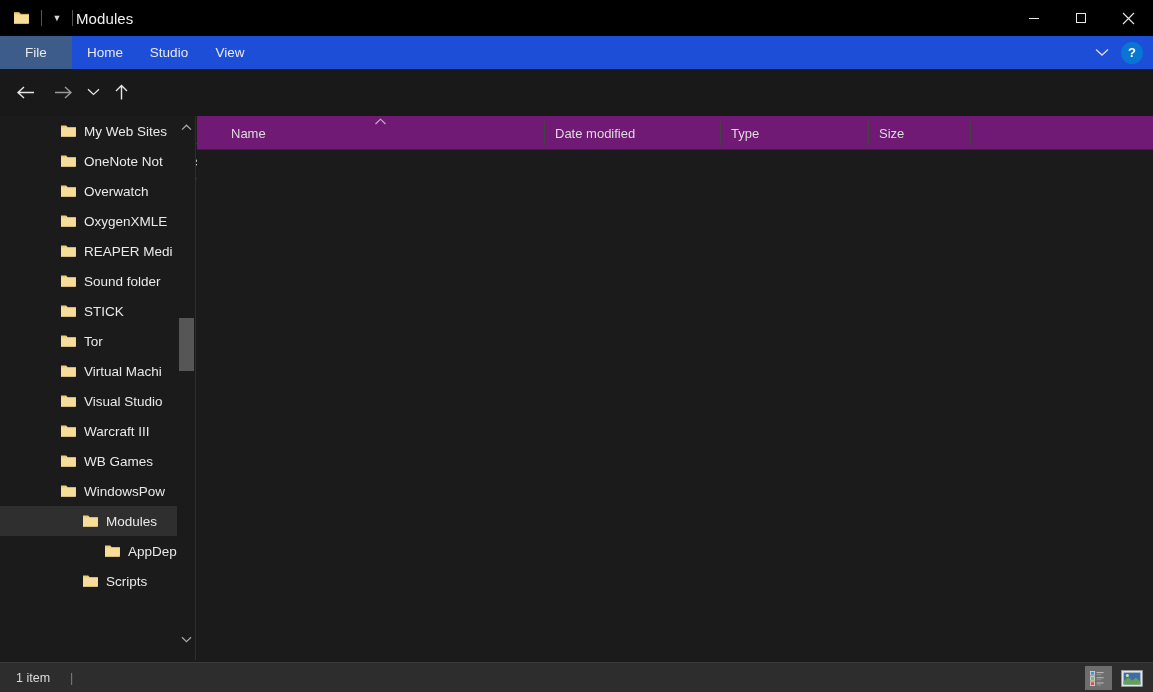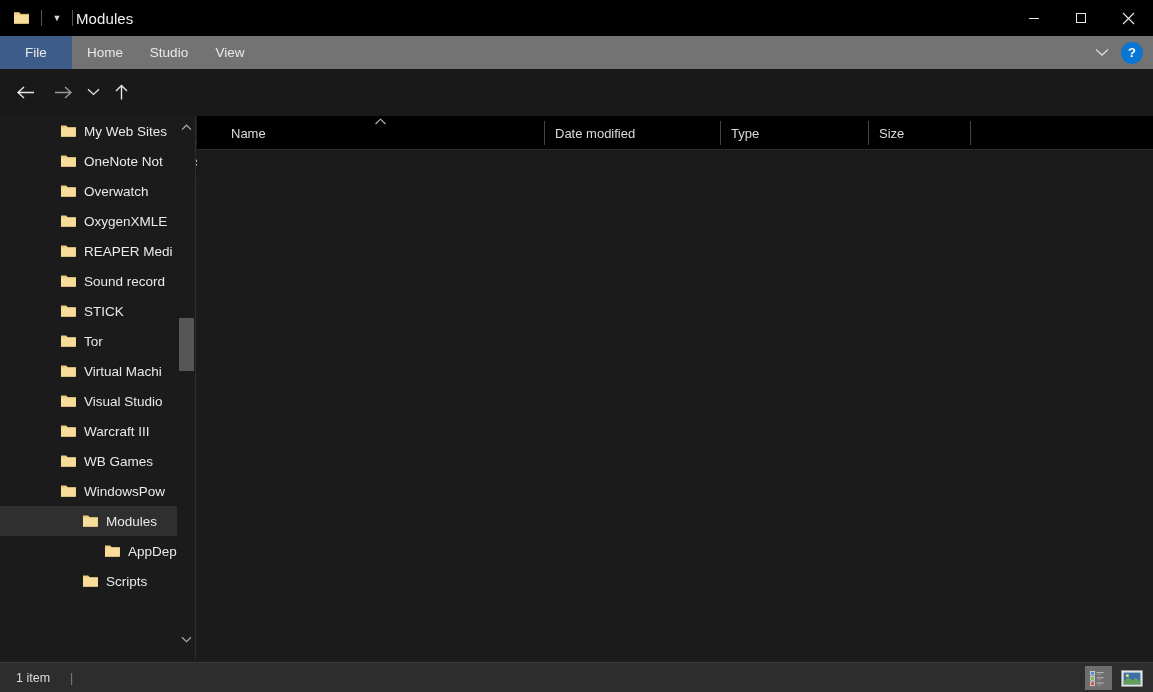--- a/index.html
+++ b/index.html
@@ -55,21 +55,21 @@
     width: 47px; height: 36px;
     display: flex; align-items: center; justify-content: center;
     color: #e8e8e8;
   }
   .wc.close { width: 49px; }
 
   
   .ribbon {
     position: absolute; left: 0; top: 36px;
     width: 1153px; height: 33px;
-    background: #737373;
+    background: #1d4ed8;
   }
   .tabs { position: absolute; left: 0; top: 0; height: 33px; display: flex; }
   .tab {
     height: 33px; display: flex; align-items: center; justify-content: center;
     color: #e9e9e9; font-size: 13.5px; padding: 0 14px;
   }
   .tab.file {
     background: #3e5c8a; width: 72px; padding: 0;
   }
   .tab.home { width: 66px; }
@@ -184,21 +184,21 @@
 
   
   .filepane {
     position: absolute; left: 197px; top: 116px;
     width: 956px; height: 544px;
     background: #1b1b1b;
   }
   .colhead {
     position: absolute; left: 0; top: 0;
     width: 956px; height: 34px;
-    background: #000000;
+    background: #701a75;
     border-bottom: 1px solid #2c2c2c;
   }
   .colcell {
     position: absolute; top: 0; height: 34px;
     display: flex; align-items: center;
     color: #dcdcdc; font-size: 13px;
     padding-left: 10px;
   }
   .coldiv {
     position: absolute; top: 5px; width: 1px; height: 24px; background: #434343;
@@ -409,21 +409,21 @@
           </span>
           <span class="nlabel">REAPER Medi</span>
         </div>
         <div class="navrow" style="padding-left: 60px;">
           <span class="nfold">
             <svg width="17" height="14" viewBox="0 0 17 14">
               <path d="M1 1.5h5.2l1.5 1.8H16v9.2H1z" fill="#f0cd79"></path>
               <path d="M1 3.6h14.6v9.1H1z" fill="#f7dc9a"></path>
             </svg>
           </span>
-          <span class="nlabel">Sound record</span>
+          <span class="nlabel">Sound folder</span>
         </div>
         <div class="navrow" style="padding-left: 60px;">
           <span class="nfold">
             <svg width="17" height="14" viewBox="0 0 17 14">
               <path d="M1 1.5h5.2l1.5 1.8H16v9.2H1z" fill="#f0cd79"></path>
               <path d="M1 3.6h14.6v9.1H1z" fill="#f7dc9a"></path>
             </svg>
           </span>
           <span class="nlabel">STICK</span>
         </div>

